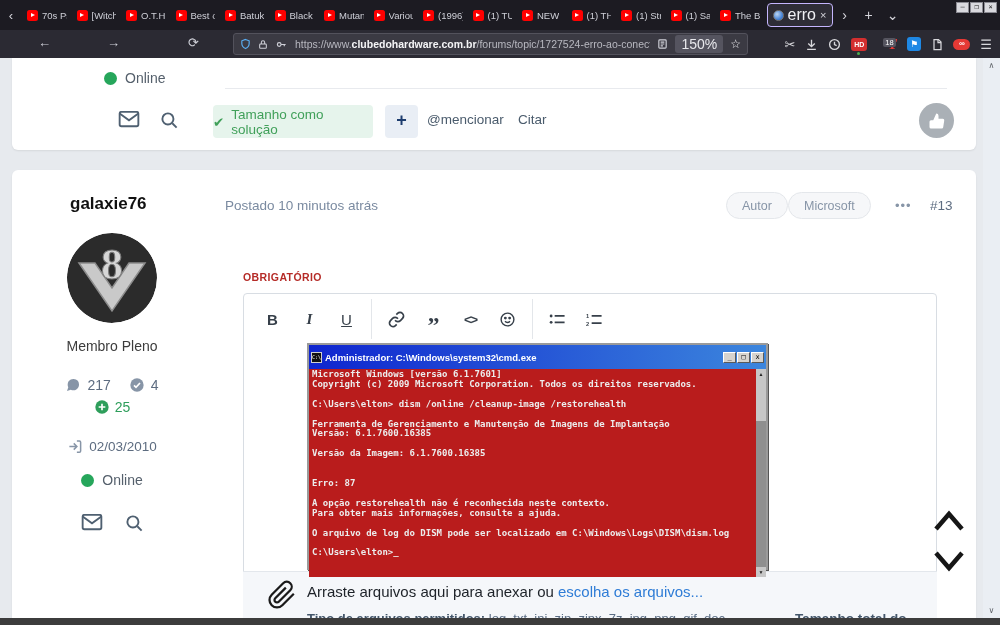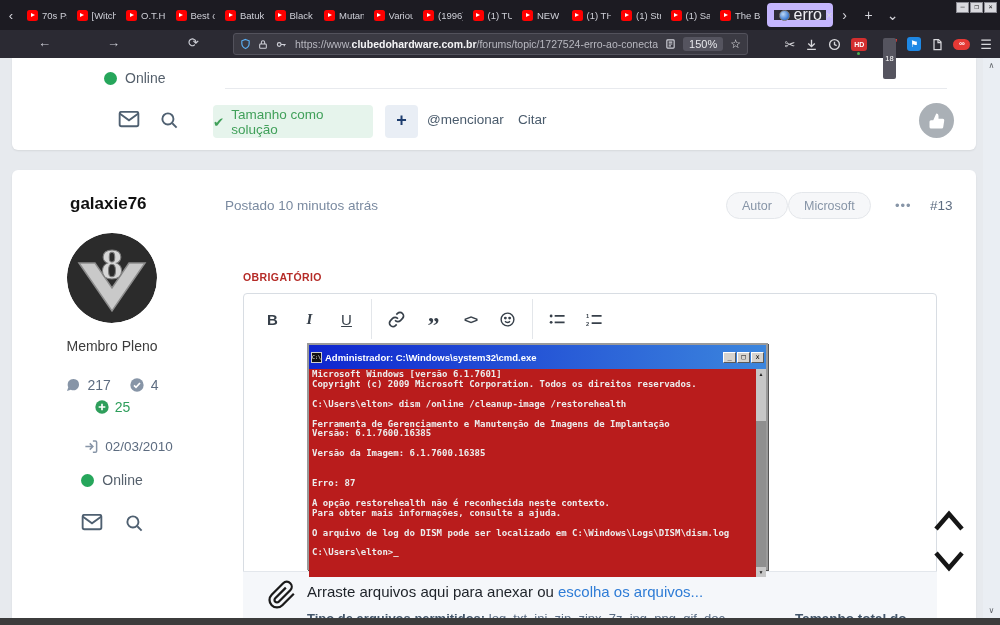--- a/index.html
+++ b/index.html
@@ -13,52 +13,52 @@
   .tab-scroll { color:#d6d6dc; font-size:13px; width:22px; text-align:center; flex:0 0 auto; cursor:default; }
   .tabs-wrap { display:flex; height:30px; align-items:center; flex:0 0 auto; }
   .tab { width:49.5px; height:26px; display:flex; align-items:center; gap:4px;
          padding:0 5px; overflow:hidden; flex:0 0 auto; }
   .tab .yt-fav { flex:0 0 auto; width:11px; height:11px; background:#f00; border-radius:2.5px;
                  display:flex; align-items:center; justify-content:center; }
   .tab .yt-fav i { width:0; height:0; border-left:4px solid #fff; border-top:2.5px solid transparent;
                    border-bottom:2.5px solid transparent; }
   .tab .t-title { font-size:9.5px; color:#cfd0d8; white-space:nowrap; overflow:hidden; }
   .tab-active { width:66px; height:24px; margin-left:2px; background:#2e2d36;
-                border:7px solid #c4b5fd; border-radius:4px; display:flex; align-items:center;
+                border:1px solid #c4b5fd; border-radius:4px; display:flex; align-items:center;
                 gap:4px; padding:0 5px; flex:0 0 auto; }
   .globe-fav { width:11px; height:11px; border-radius:50%; flex:0 0 auto;
                background:radial-gradient(circle at 35% 35%, #bcd6f2, #3a7bd5 70%); border:1px solid #777; }
   .tab-active .t-title { color:#f0f0f4; }
   .tab-x { color:#d6d6dc; font-size:11px; margin-left:auto; }
   .bar-btn { color:#d6d6dc; font-size:14px; width:24px; text-align:center; flex:0 0 auto; }
   .win-controls { position:absolute; right:3px; top:2px; display:flex; gap:1px; }
   .win-btn { width:13px; height:11px; background:#d9d9de; border:1px solid #8a8a92;
              font-size:7px; line-height:9px; text-align:center; color:#111;
              font-family:"DejaVu Sans Mono", monospace; }
 
   .navbar { position:absolute; top:30px; left:0; width:1000px; height:28px;
             background:#2b2a33; z-index:40; }
   .nav-ico { position:absolute; top:5px; color:#cfd0d8; font-size:13px; }
   .urlfield { position:absolute; left:233px; top:3px; width:515px; height:22px;
               background:#3b3a43; border:1px solid #53525c; border-radius:3px;
               display:flex; align-items:center; padding:0 6px; gap:7px; }
   .url-text { flex:1; font-size:10.5px; white-space:nowrap; overflow:hidden; color:#b8b8c0; }
   .url-text b { color:#f5f5f7; font-weight:bold; }
-  .zoom-pill { background:#55545f; color:#e8e8ec; font-size:11px; padding:1px 6px; border-radius:3px; }
+  .zoom-pill { background:#55545f; color:#e8e8ec; font-size:14px; padding:1px 6px; border-radius:3px; }
   .mini-svg { flex:0 0 auto; display:block; }
   .ext-row { position:absolute; right:8px; top:0; height:28px; display:flex; align-items:center; gap:10px; }
   .ext-ico { color:#d8d8dc; font-size:13px; position:relative; }
   .hd-box { width:16px; height:13px; background:#d32f2f; border-radius:3px; color:#fff;
             font-size:7px; font-weight:bold; text-align:center; line-height:13px; position:relative; }
   .hd-box .dot { position:absolute; left:6px; bottom:-4px; width:3px; height:3px;
                  border-radius:50%; background:#4caf50; }
   .shield-red { width:14px; height:15px; background:#d93025;
                 clip-path:polygon(0 0,100% 0,100% 60%,50% 100%,0 60%); position:relative; }
   .badge-18 { position:absolute; top:-6px; left:6px; background:#55545f; color:#fff;
-              font-size:7.5px; padding:16px 2px; border-radius:2px; z-index:2; }
+              font-size:7.5px; padding:0 2px; border-radius:2px; z-index:2; }
   .t-red { color:#e53935; font-family:"Liberation Serif", serif; font-weight:bold; font-size:15px; }
   .blue-box { width:14px; height:14px; background:#1e88e5; border-radius:3px; color:#fff;
               font-size:9px; text-align:center; line-height:14px; }
   .red-oval { width:17px; height:11px; background:#e53935; border-radius:6px; color:#fff;
               font-size:8px; text-align:center; line-height:10px; font-weight:bold; }
 
   
   .page-scrollbar { position:absolute; top:58px; right:0; width:17px; height:560px;
                     background:#eaeef3; z-index:30; }
   .page-scrollbar .car { position:absolute; left:0; width:17px; text-align:center;
@@ -94,21 +94,21 @@
   .postnum { position:absolute; left:918px; top:28px; color:#5d6c80; font-size:13.5px; }
 
   .usercol { position:absolute; left:0; top:0; width:200px; }
   .avatar { position:absolute; left:55px; top:63px; width:90px; height:90px; border-radius:50%; overflow:hidden; }
   .rank { position:absolute; left:0; top:168px; width:200px; text-align:center; font-size:14px; color:#3c3c3c; }
   .stats1 { position:absolute; left:0; top:207px; width:200px; display:flex; justify-content:center;
             align-items:center; gap:6px; font-size:14px; color:#5d6c80; }
   .stats2 { position:absolute; left:0; top:229px; width:200px; display:flex; justify-content:center;
             align-items:center; gap:5px; font-size:14px; color:#2e9e5b; }
   .joined { position:absolute; left:0; top:269px; width:200px; display:flex; justify-content:center;
-            align-items:flex-end; gap:6px; font-size:13.5px; color:#5d6c80;margin-left:16px; }
+            align-items:flex-end; gap:6px; font-size:13.5px; color:#5d6c80; }
   .online2 { position:absolute; left:0; top:302px; width:200px; display:flex; justify-content:center;
              align-items:center; gap:8px; font-size:14px; color:#55606c; }
   .ucol-icons { position:absolute; left:0; top:344px; width:200px; display:flex; justify-content:center;
                 gap:22px; }
 
   .required { position:absolute; left:231px; top:101px; font-size:10.5px; font-weight:bold;
               color:#b52b27; letter-spacing:.4px; }
   .editor { position:absolute; left:231px; top:123px; width:694px; height:325px;
             border:1px solid #d8dde3; border-radius:4px 4px 0 0; background:#fff; }
   .edit-toolbar { height:50px; display:flex; align-items:center; padding-left:10px; }

